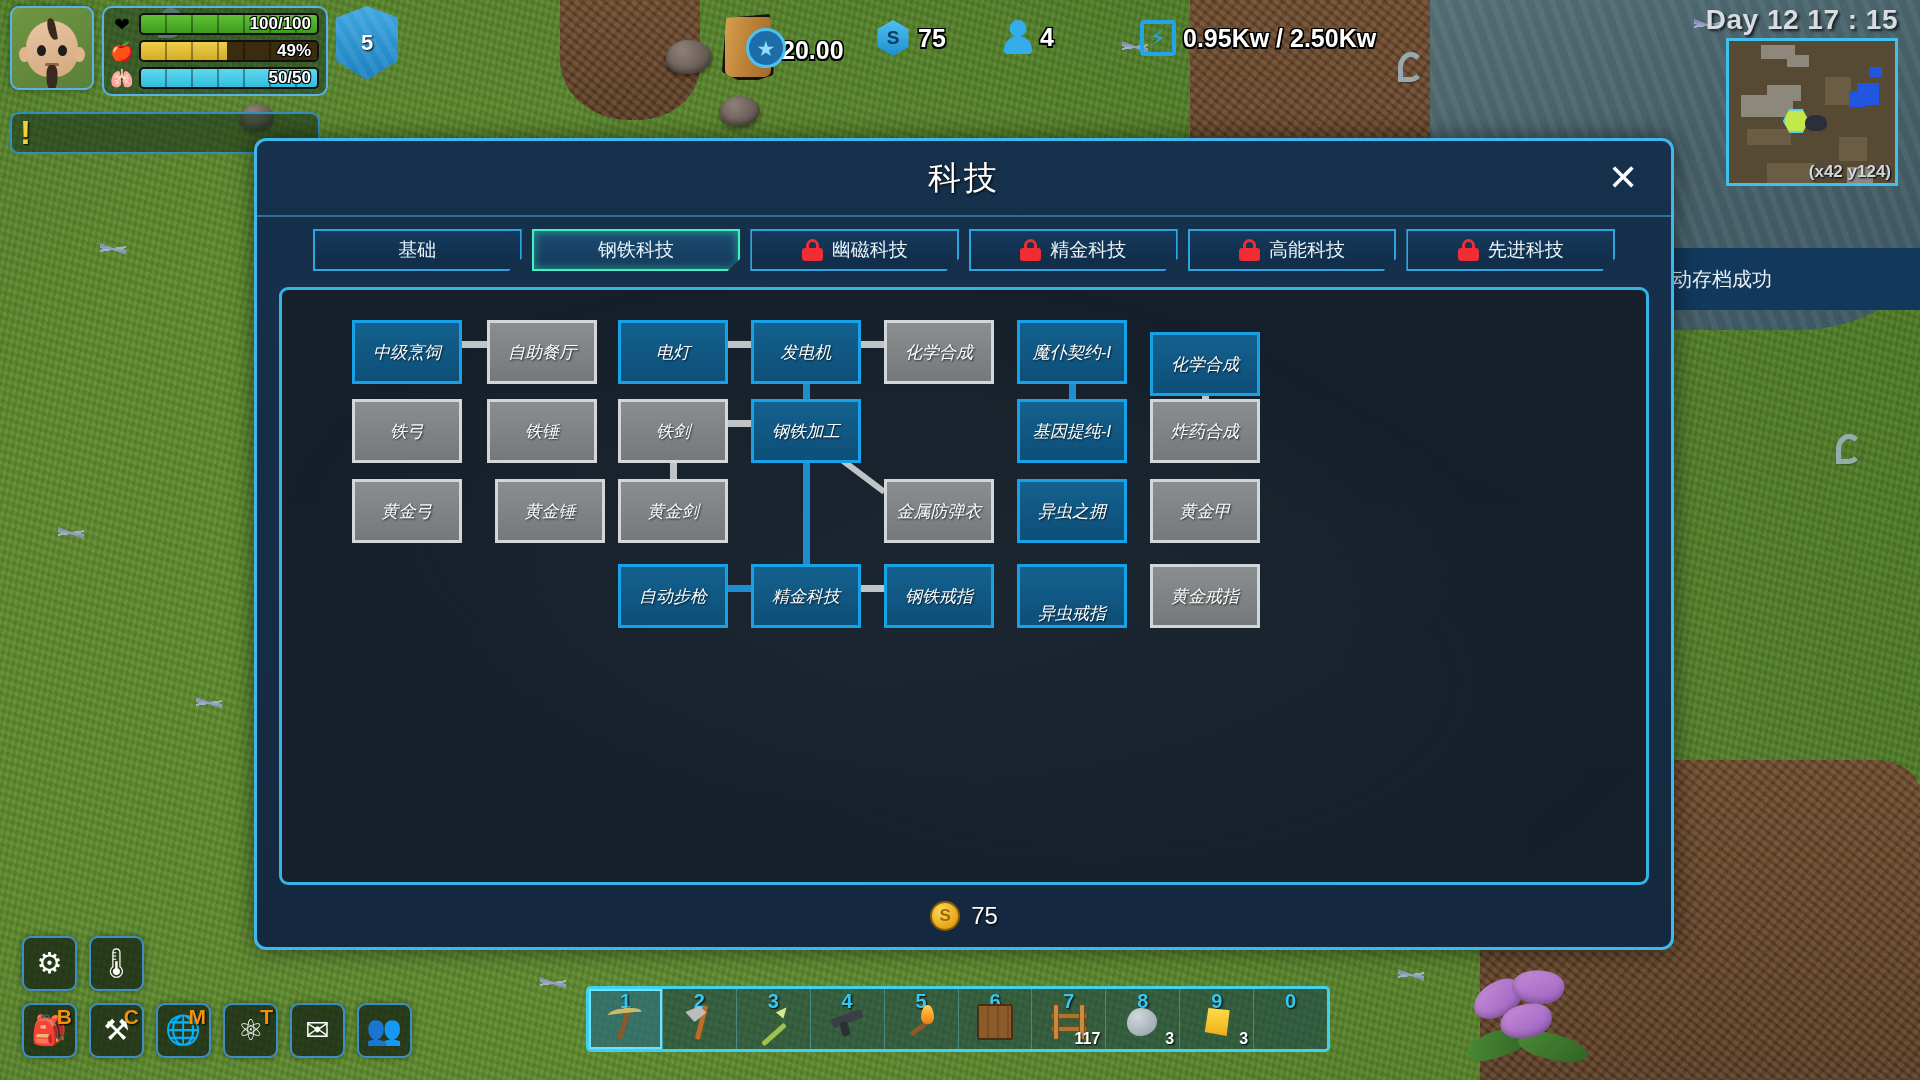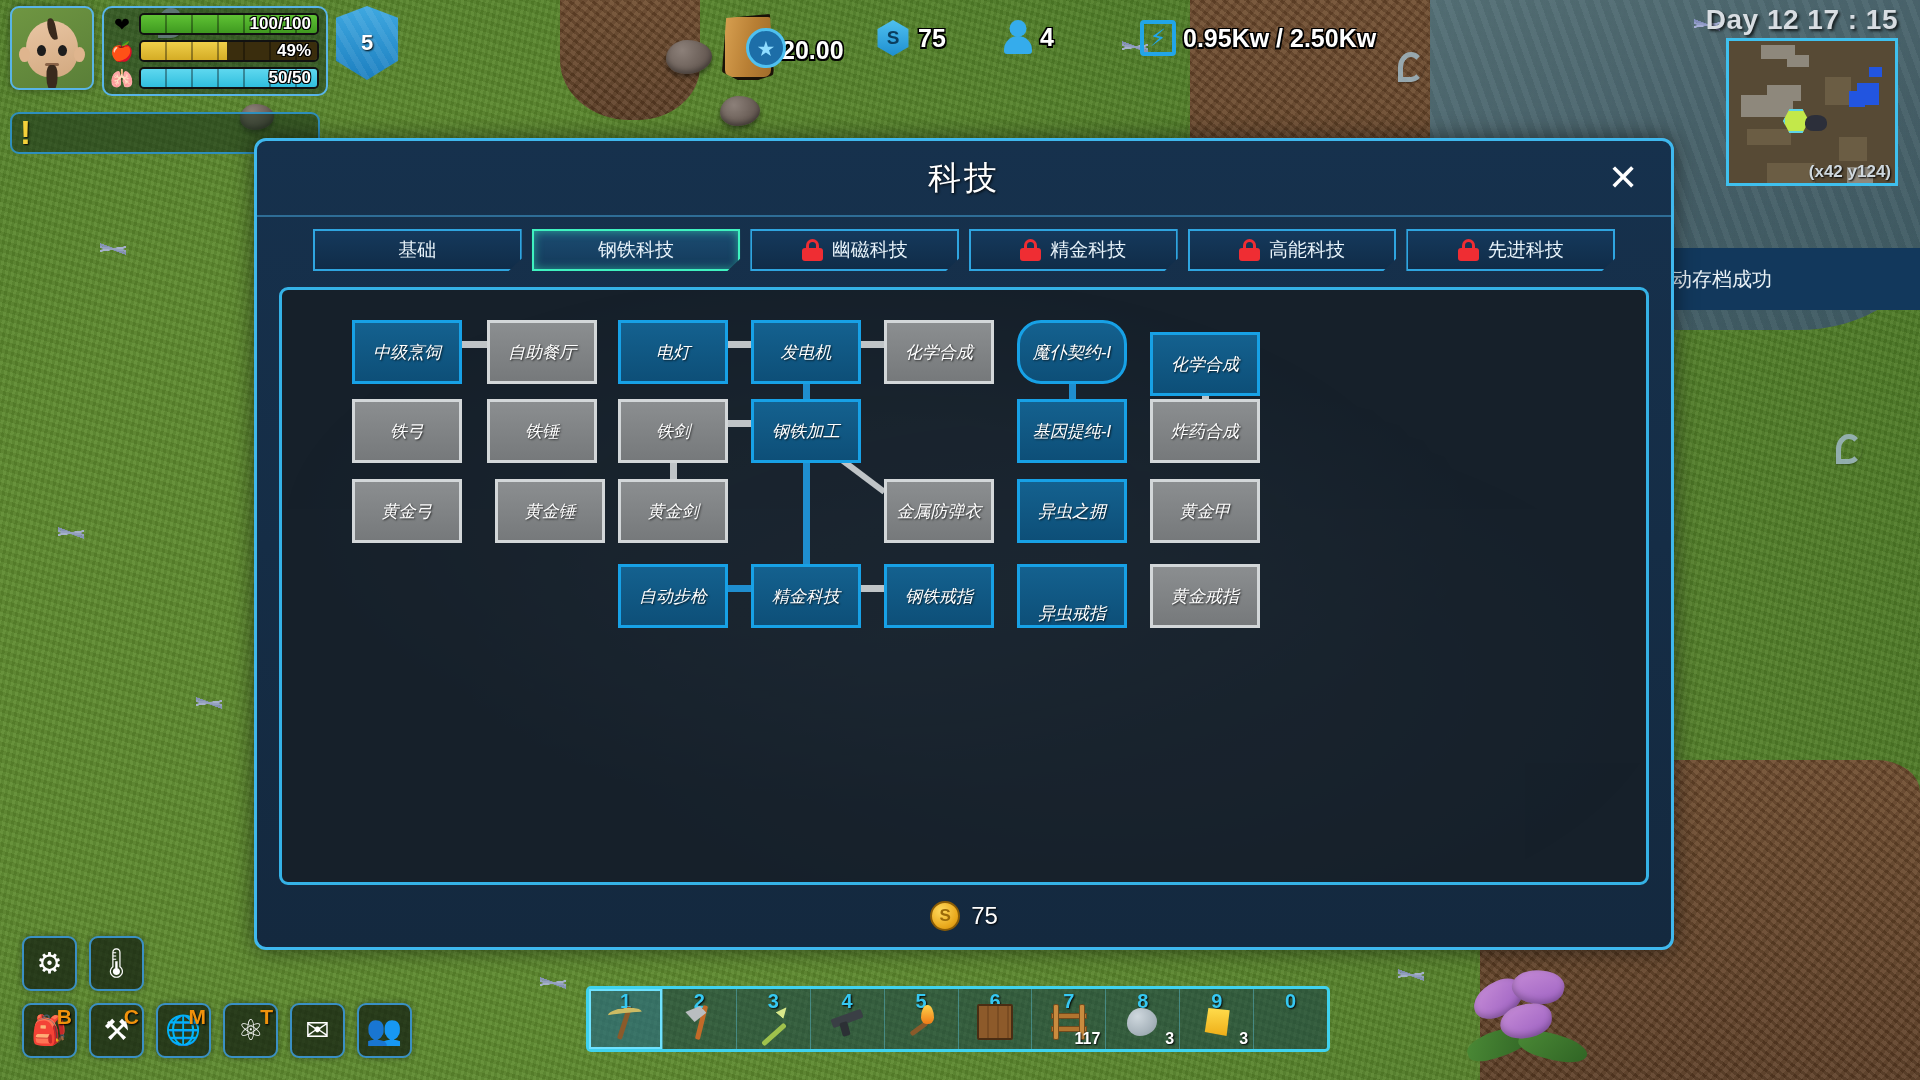--- a/index.html
+++ b/index.html
@@ -590,21 +590,21 @@
       </div>
       <div class="node unlocked" style="left: 336px; top: 30px;">
         <span>电灯</span>
       </div>
       <div class="node unlocked" style="left: 469px; top: 30px;">
         <span>发电机</span>
       </div>
       <div class="node locked" style="left: 602px; top: 30px;">
         <span>化学合成</span>
       </div>
-      <div class="node unlocked" style="left: 735px; top: 30px; border-radius: 24px;">
+      <div class="node unlocked" style="left: 735px; top: 30px;">
         <span>魔仆契约-I</span>
       </div>
       <div class="node unlocked" style="left: 868px; top: 42px;">
         <span>化学合成</span>
       </div>
       <div class="node locked" style="left: 70px; top: 109px;">
         <span>铁弓</span>
       </div>
       <div class="node locked" style="left: 205px; top: 109px;">
         <span>铁锤</span>

